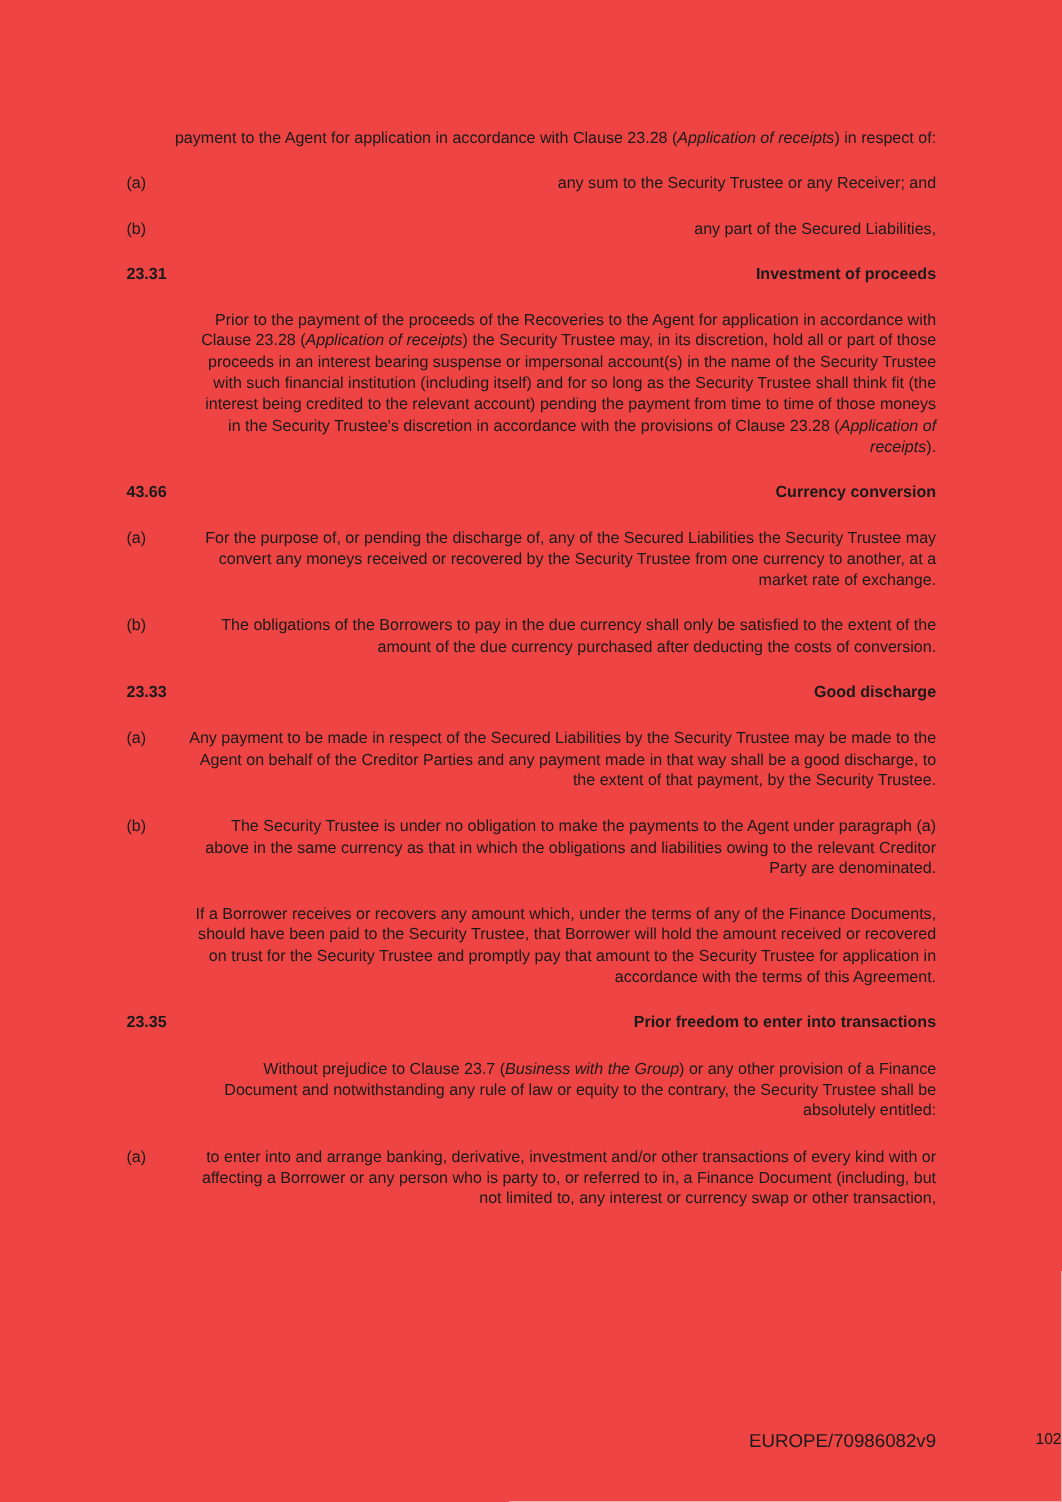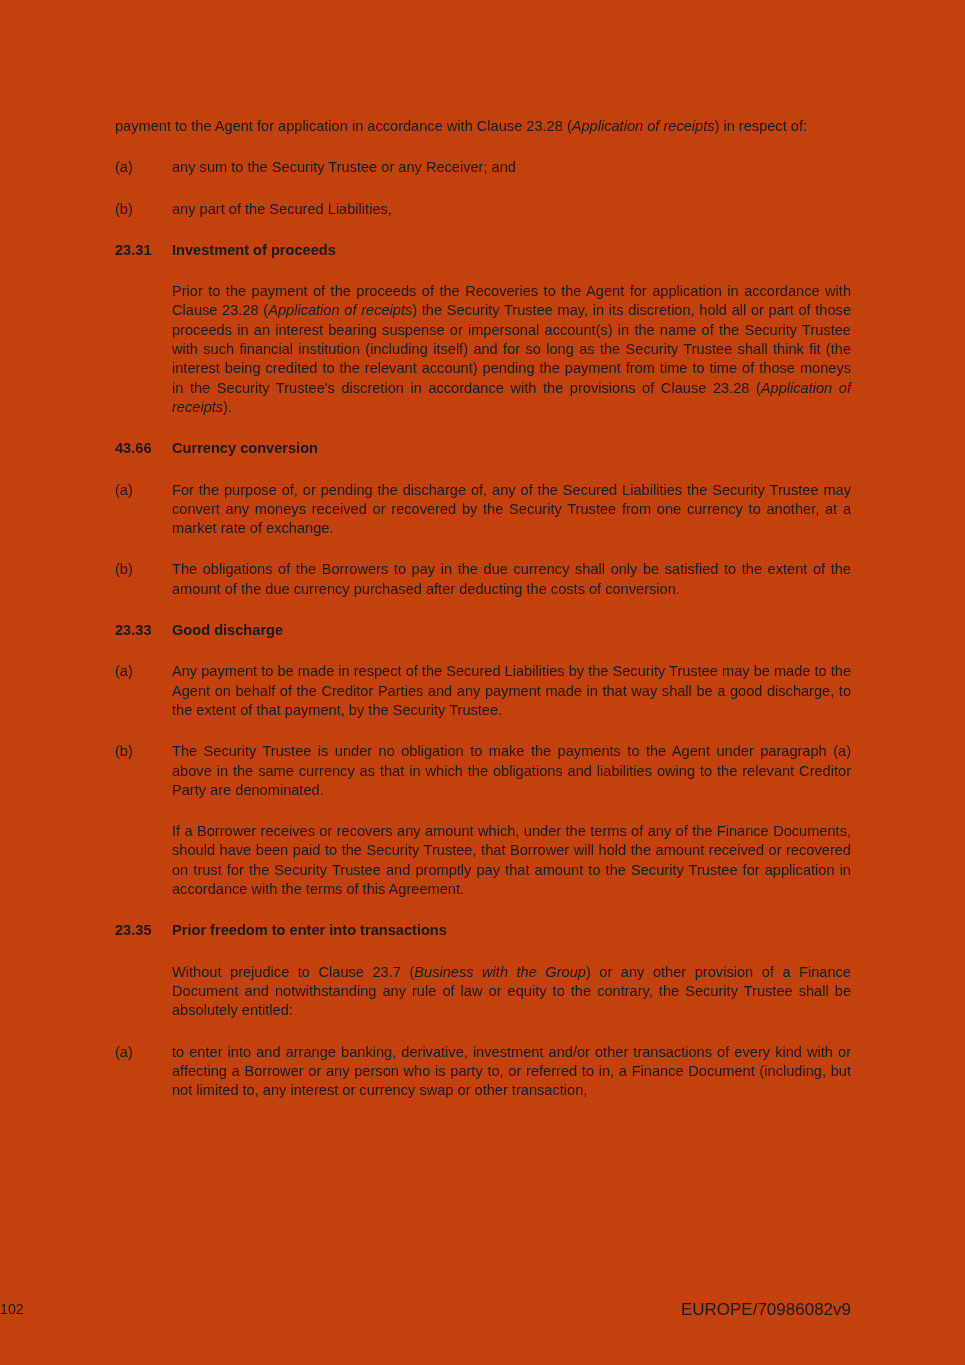--- a/index.html
+++ b/index.html
@@ -4,21 +4,21 @@
 <style>
   html, body {
     margin: 0;
     padding: 0;
     background: #ffffff;
   }
   .page {
     position: relative;
     width: 965px;
     height: 1365px;
-    background: #c2410c;
+    background: #ef4444;
     color: #1a1a1a;
     font-family: "Liberation Sans", sans-serif;
     font-size: 14.6px;
     line-height: 19.3px;
     overflow: hidden;
   }
   .content {
     position: absolute;
     left: 115px;
     top: 117px;
@@ -39,30 +39,31 @@
   }
   .jt {
     text-align: justify;
   }
   .heading .gutter,
   .heading .title {
     font-weight: 700;
   }
   .body {
     flex: 1;
+    text-align: right;
   }
   em {
     font-style: italic;
   }
   .footer-pagenum {
     position: absolute;
     left: 0;
     right: 0;
     top: 1300px;
-    text-align: left;
+    text-align: right;
     font-size: 14.2px;
   }
   .footer-ref {
     position: absolute;
     top: 1300px;
     right: 114px;
     text-align: right;
     font-size: 17px;
   }
 </style>

